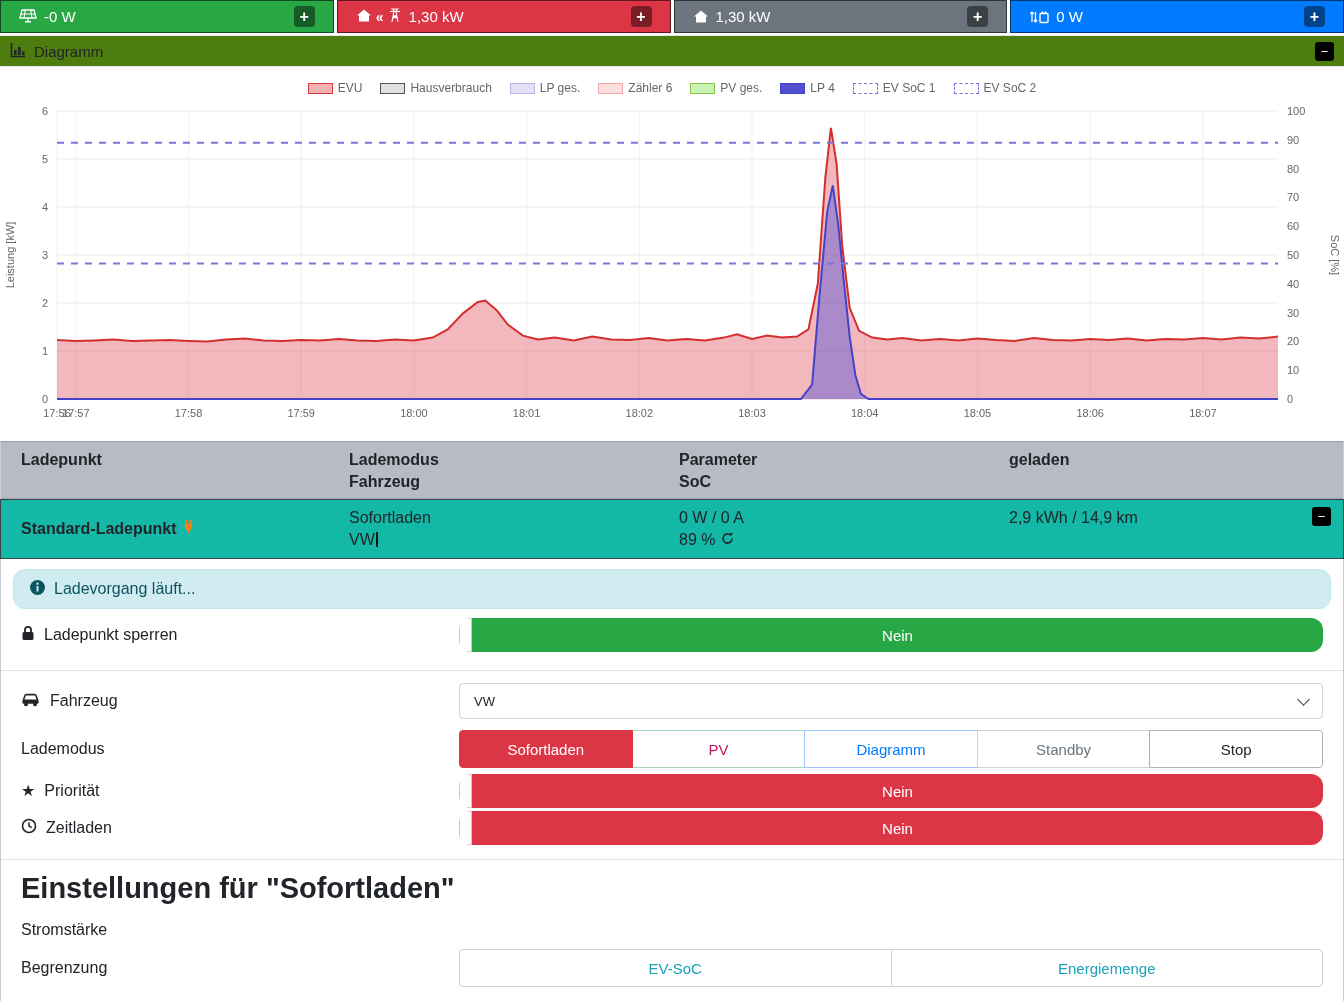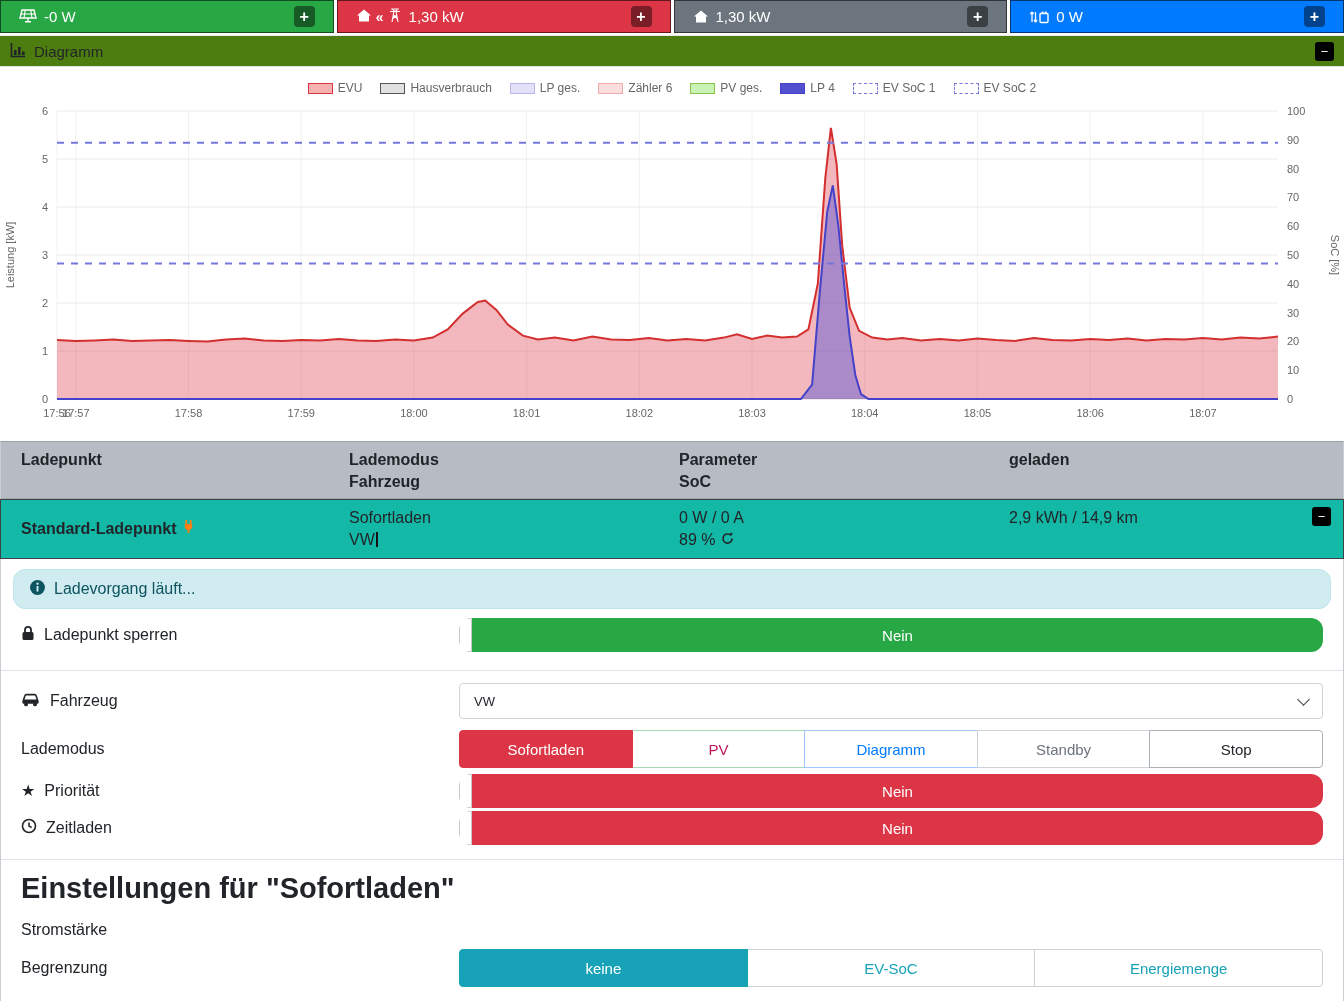--- a/index.html
+++ b/index.html
@@ -392,21 +392,20 @@
           <span>Stromstärke</span>
         </div>
     </div>
 
     <div class="ctl-row row-begrenzung">
       <div class="ctl-label">
           <span>Begrenzung</span>
         </div>
       <div class="ctl-body">
         <div class="btn-group">
-          <div class="gbtn active-teal">keine</div>
           <div class="gbtn bg-btn">EV-SoC</div>
           <div class="gbtn bg-btn">Energiemenge</div>
         </div>
       </div>
     </div>
 
   </div>
 </div>
 
 </body></html>

